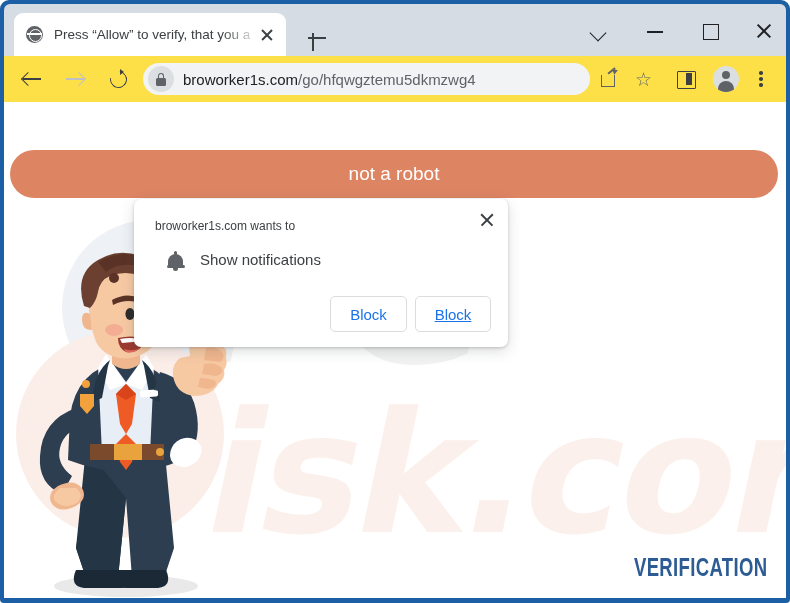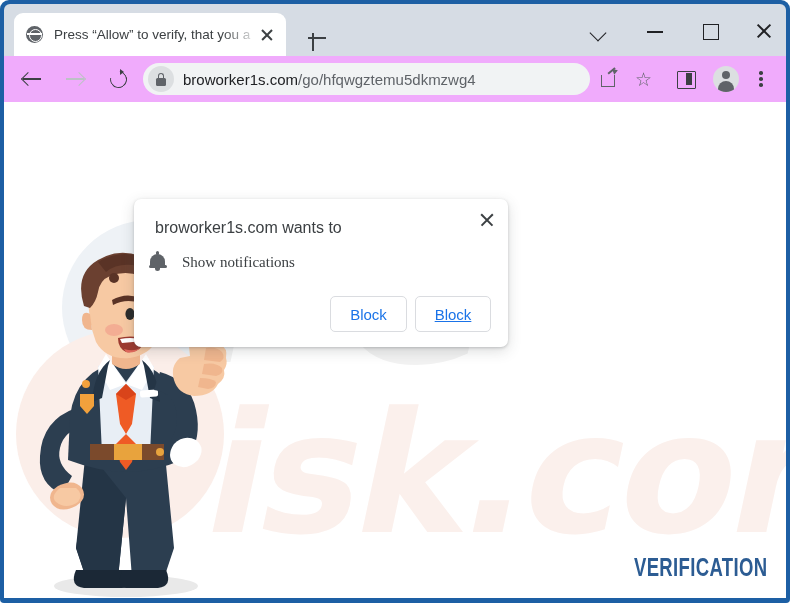--- a/index.html
+++ b/index.html
@@ -108,21 +108,21 @@
   #win-close::before, #win-close::after {
     content: ""; position: absolute; left: 8px; top: 12.2px;
     width: 18px; height: 1.9px; background: #202124;
   }
   #win-close::before { transform: rotate(45deg); }
   #win-close::after  { transform: rotate(-45deg); }
 
   
   #toolbar {
     position: absolute; left: 4px; top: 56px; right: 4px; height: 46px;
-    background: #f0abfc;
+    background: #fde047;
     display: flex; align-items: center;
   }
   .navbtn { width: 34px; height: 34px; position: relative; flex: 0 0 34px; }
   #nav-back { margin-left: 11px; }
   #nav-forward { margin-left: 9px; }
   #nav-reload { margin-left: 9px; }
 
   .arrow-shaft { position: absolute; left: 8px; top: 16.1px; width: 18px; height: 1.8px; }
   .arrow-head  { position: absolute; width: 10px; height: 10px; top: 12px; }
   #nav-back .arrow-shaft { background: #3c4043; }
@@ -336,26 +336,26 @@
   }
   #perm-close::before, #perm-close::after {
     content: ""; position: absolute; left: 5px; top: 12.4px;
     width: 16px; height: 1.5px; background: #3c4043;
   }
   #perm-close::before { transform: rotate(45deg); }
   #perm-close::after  { transform: rotate(-45deg); }
 
   #perm-title {
     position: absolute; left: 21px; top: 20px;
-    font-size: 16px;
+    font-size: 12px;
     color: #3c4043;
   }
   #perm-row {
-    position: absolute; left: 14px; top: 52px;
-    display: flex; align-items: center; font-family: Liberation Serif, serif;
+    position: absolute; left: 32px; top: 52px;
+    display: flex; align-items: flex-start;
   }
   #bell-icon {
     position: relative; width: 20px; height: 22px; flex: 0 0 20px;
   }
   #bell-icon .bell-body {
     position: absolute; left: 2px; top: 3px;
     width: 15px; height: 13px;
     background: #5f6368;
     border-radius: 7.5px 7.5px 2px 2px;
   }
@@ -532,20 +532,23 @@
         <path d="M128 56 Q142 70 136 82 Q130 88 124 84 Q130 76 126 66 Z" fill="#f0b68e"></path>
 
         <ellipse cx="100" cy="82" rx="9" ry="6" fill="#f2a38e" opacity="0.75"></ellipse>
 
         <path d="M104 90 Q120 86 132 92 Q126 106 112 104 Q104 100 104 90 Z" fill="#9c3a30"></path>
         <path d="M106 91 Q120 88 130 93 L108 95 Z" fill="#ffffff"></path>
         <path d="M110 101 Q120 104 126 100 Q120 106 112 104 Z" fill="#e0685c"></path>
       </svg>
     </div>
 
+    <div id="banner">
+      <span id="banner-text">not a robot</span>
+    </div>
 
     <div id="verification">VERIFICATION</div>
 
     <div id="perm-dialog">
       <div id="perm-close"></div>
       <div id="perm-title">broworker1s.com wants to</div>
       <div id="perm-row">
         <span id="bell-icon">
           <span class="bell-top"></span>
             <span class="bell-body"></span>

